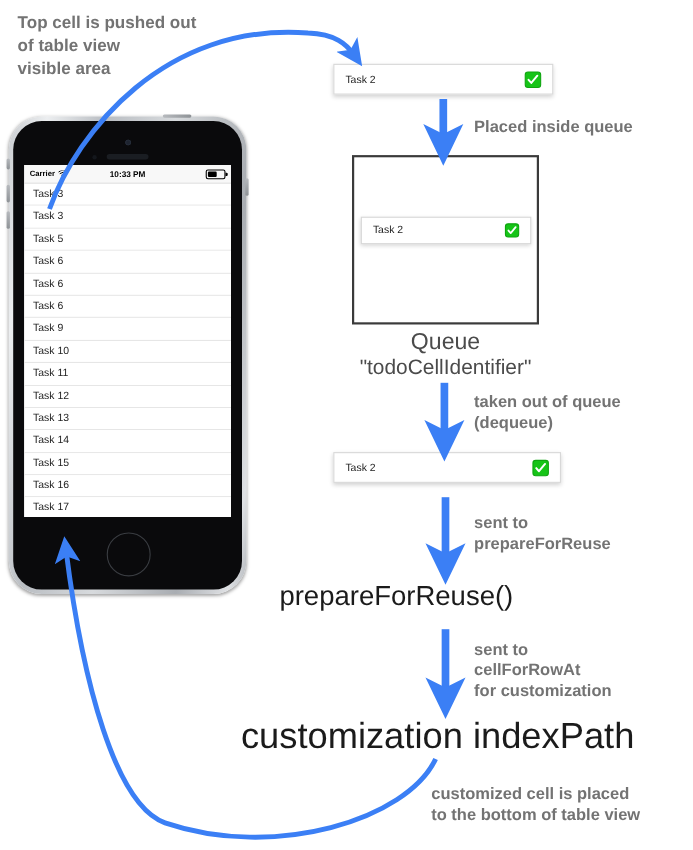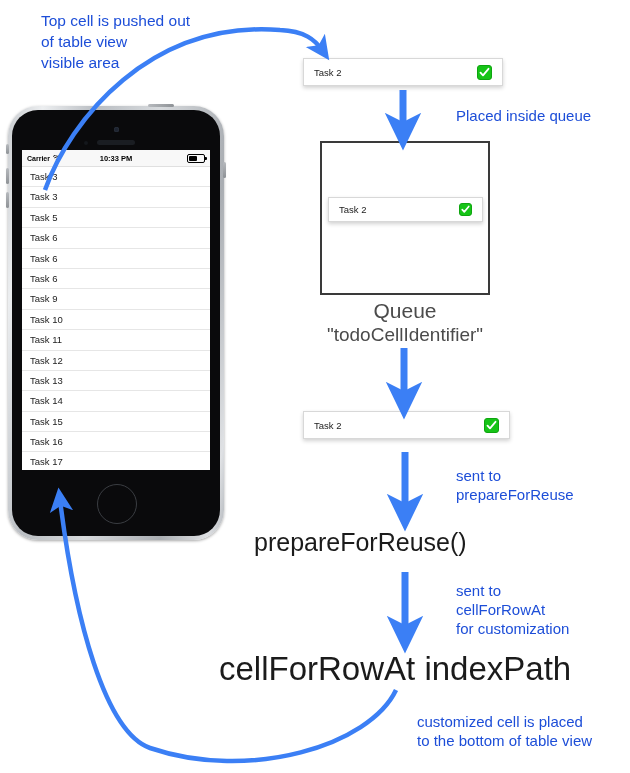--- a/index.html
+++ b/index.html
@@ -15,27 +15,26 @@
   }
   #stage {
     position: relative;
     width: 630px;
     height: 773px;
   }
 
   
   .annot {
     position: absolute;
-    color: #1d4ed8;
-    font-family: "Liberation Sans", sans-serif;
-    font-weight: normal;
+    color: #737373;
+    font-family: "Liberation Sans", sans-serif;
+    font-weight: bold;
     font-size: 15px;
     line-height: 19px;
     white-space: pre;
-    margin-left: 25px;
   }
 
   
   .biglabel {
     position: absolute;
     color: #1b1b1b;
     font-family: "Liberation Sans", sans-serif;
     font-weight: normal;
     white-space: pre;
   }
@@ -349,34 +348,36 @@
     <span class="celltitle">Task 2</span>
     <span class="checkbox">
       <svg width="11" height="11" viewBox="0 0 11 11">
           <path d="M1.5 5.6 L4 8.4 L9.5 1.8" stroke="#fff" stroke-width="1.8" fill="none" stroke-linecap="round" stroke-linejoin="round"></path>
         </svg>
     </span>
   </div>
 
   <div class="annot" style="left:431px; top:106px;">Placed inside queue</div>
 
+  <div class="annot" style="left:431px; top:356px;">taken out of queue
+(dequeue)</div>
 
   <div class="annot" style="left:431px; top:466px;">sent to
 prepareForReuse</div>
 
   <div class="annot" style="left:431px; top:581px;">sent to
 cellForRowAt
 for customization</div>
 
   <div class="annot" style="left:392px; top:712px;">customized cell is placed
 to the bottom of table view</div>
 
   <div class="biglabel" style="left:254px; top:528px; font-size:25px;">prepareForReuse()</div>
 
-  <div class="biglabel" style="left:219px; top:650px; font-size:33px;">cellForRowAt indexPath</div>
+  <div class="biglabel" style="left:219px; top:650px; font-size:33px;">customization indexPath</div>
 
   <svg class="overlay" viewBox="0 0 630 773">
     <defs>
       <marker id="ah" markerWidth="6" markerHeight="6" refX="2.6" refY="3" orient="auto" markerUnits="strokeWidth">
         <path d="M0,0.4 L5.4,3 L0,5.6 L1.3,3 Z" fill="#3b7ff5"></path>
       </marker>
     </defs>
 
     <path d="M 45,190 C 70,120 150,20 280,30 C 305,31 315,40 322,50" stroke="#3b7ff5" stroke-width="4.5" fill="none" marker-end="url(#ah)"></path>
 

